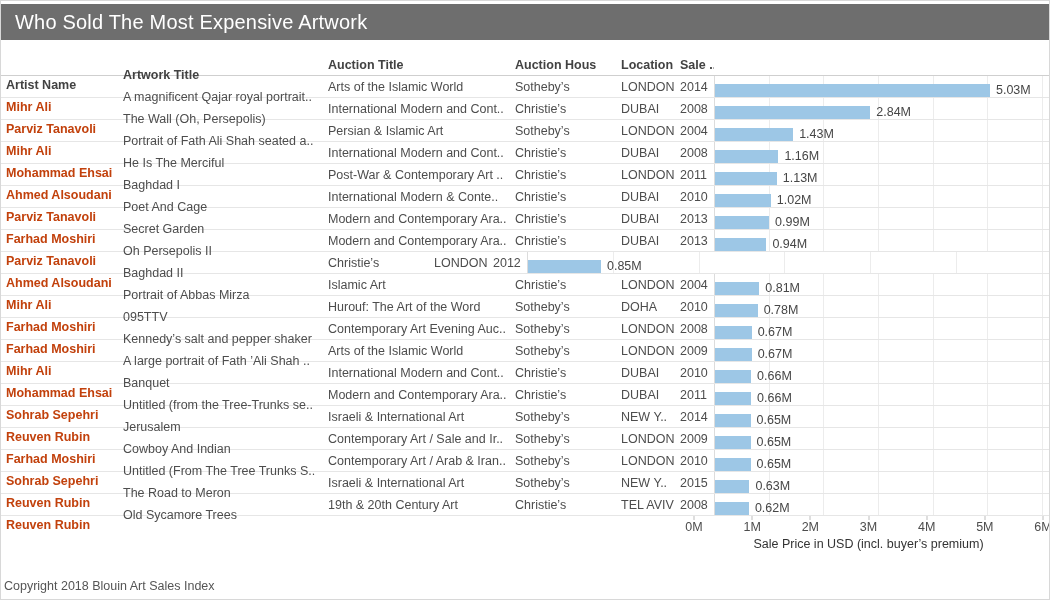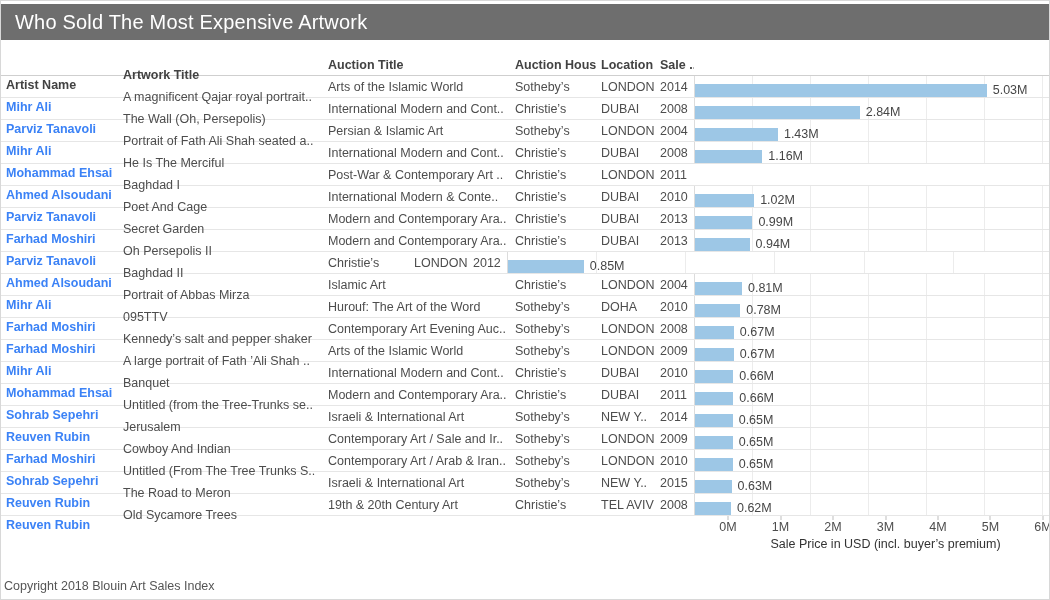--- a/index.html
+++ b/index.html
@@ -21,34 +21,34 @@
   .header-row .cell { font-weight:bold; color:#424242; }
   .data-row { border-bottom:1px solid #e6e6e6; }
   .cell {
     font-size:12.5px; color:#4d4d4d; padding-left:5px;
     white-space:nowrap; overflow:hidden; flex:none;
   }
   .c-artist   { width:117px;margin-top:40px; }
   .c-artwork  { width:205px;margin-top:20px; }
   .c-auction  { width:187px; }
   .c-house    { width:86px; }
-  .c-location { width:62px; }
+  .c-location { width:62px;margin-left:20px; }
   .c-year     { width:36px; padding-left:2px; }
-  .data-row .c-artist { font-weight:bold; color:#3b82f6; }
+  .data-row .c-artist { font-weight:bold; color:#c2410c; }
   .chart-cell {
     flex:1 1 auto; margin-right:6px; height:100%;
     display:flex; align-items:flex-end; padding-left:0;
     border-left:1px solid #dcdcdc;
     background-image:repeating-linear-gradient(to right,
       transparent 0, transparent calc(100%/6 - 1px),
       #ececec calc(100%/6 - 1px), #ececec calc(100%/6));
   }
   .bar { height:13px; background:#9dc7e6; flex:none; }
   .bar-label { font-size:12.5px; color:#464646; margin-left:6px; flex:none; }
-  .axis-row { display:flex;padding-left:34px; }
+  .axis-row { display:flex; }
   .axis-spacer { width:693px; flex:none; }
   .axis-area { flex:1 1 auto; margin-right:6px; position:relative; height:18px; }
   .tick-mark {
     position:absolute; top:0; width:1px; height:4px; background:#bdbdbd;
     transform:translateX(-50%);
   }
   .tick-label {
     position:absolute; top:4px; transform:translateX(-50%);
     font-size:12.5px; color:#4d4d4d; white-space:nowrap;
   }
@@ -131,20 +131,24 @@
       <span class="bar-label">1.16M</span>
     </div>
   </div>
         <div class="trow data-row">
     <div class="cell c-artist">Ahmed Alsoudani</div>
     <div class="cell c-artwork">Baghdad I</div>
     <div class="cell c-auction">Post-War &amp; Contemporary Art ..</div>
     <div class="cell c-house">Christie’s</div>
     <div class="cell c-location">LONDON</div>
     <div class="cell c-year">2011</div>
+    <div class="chart-cell">
+      <div class="bar" style="width: 18.8333%; background: rgb(157, 199, 230);"></div>
+      <span class="bar-label">1.13M</span>
+    </div>
   </div>
         <div class="trow data-row">
     <div class="cell c-artist">Parviz Tanavoli</div>
     <div class="cell c-artwork">Poet And Cage</div>
     <div class="cell c-auction">International Modern &amp; Conte..</div>
     <div class="cell c-house">Christie’s</div>
     <div class="cell c-location">DUBAI</div>
     <div class="cell c-year">2010</div>
     <div class="chart-cell">
       <div class="bar" style="width: 17%; background: rgb(157, 199, 230);"></div>

